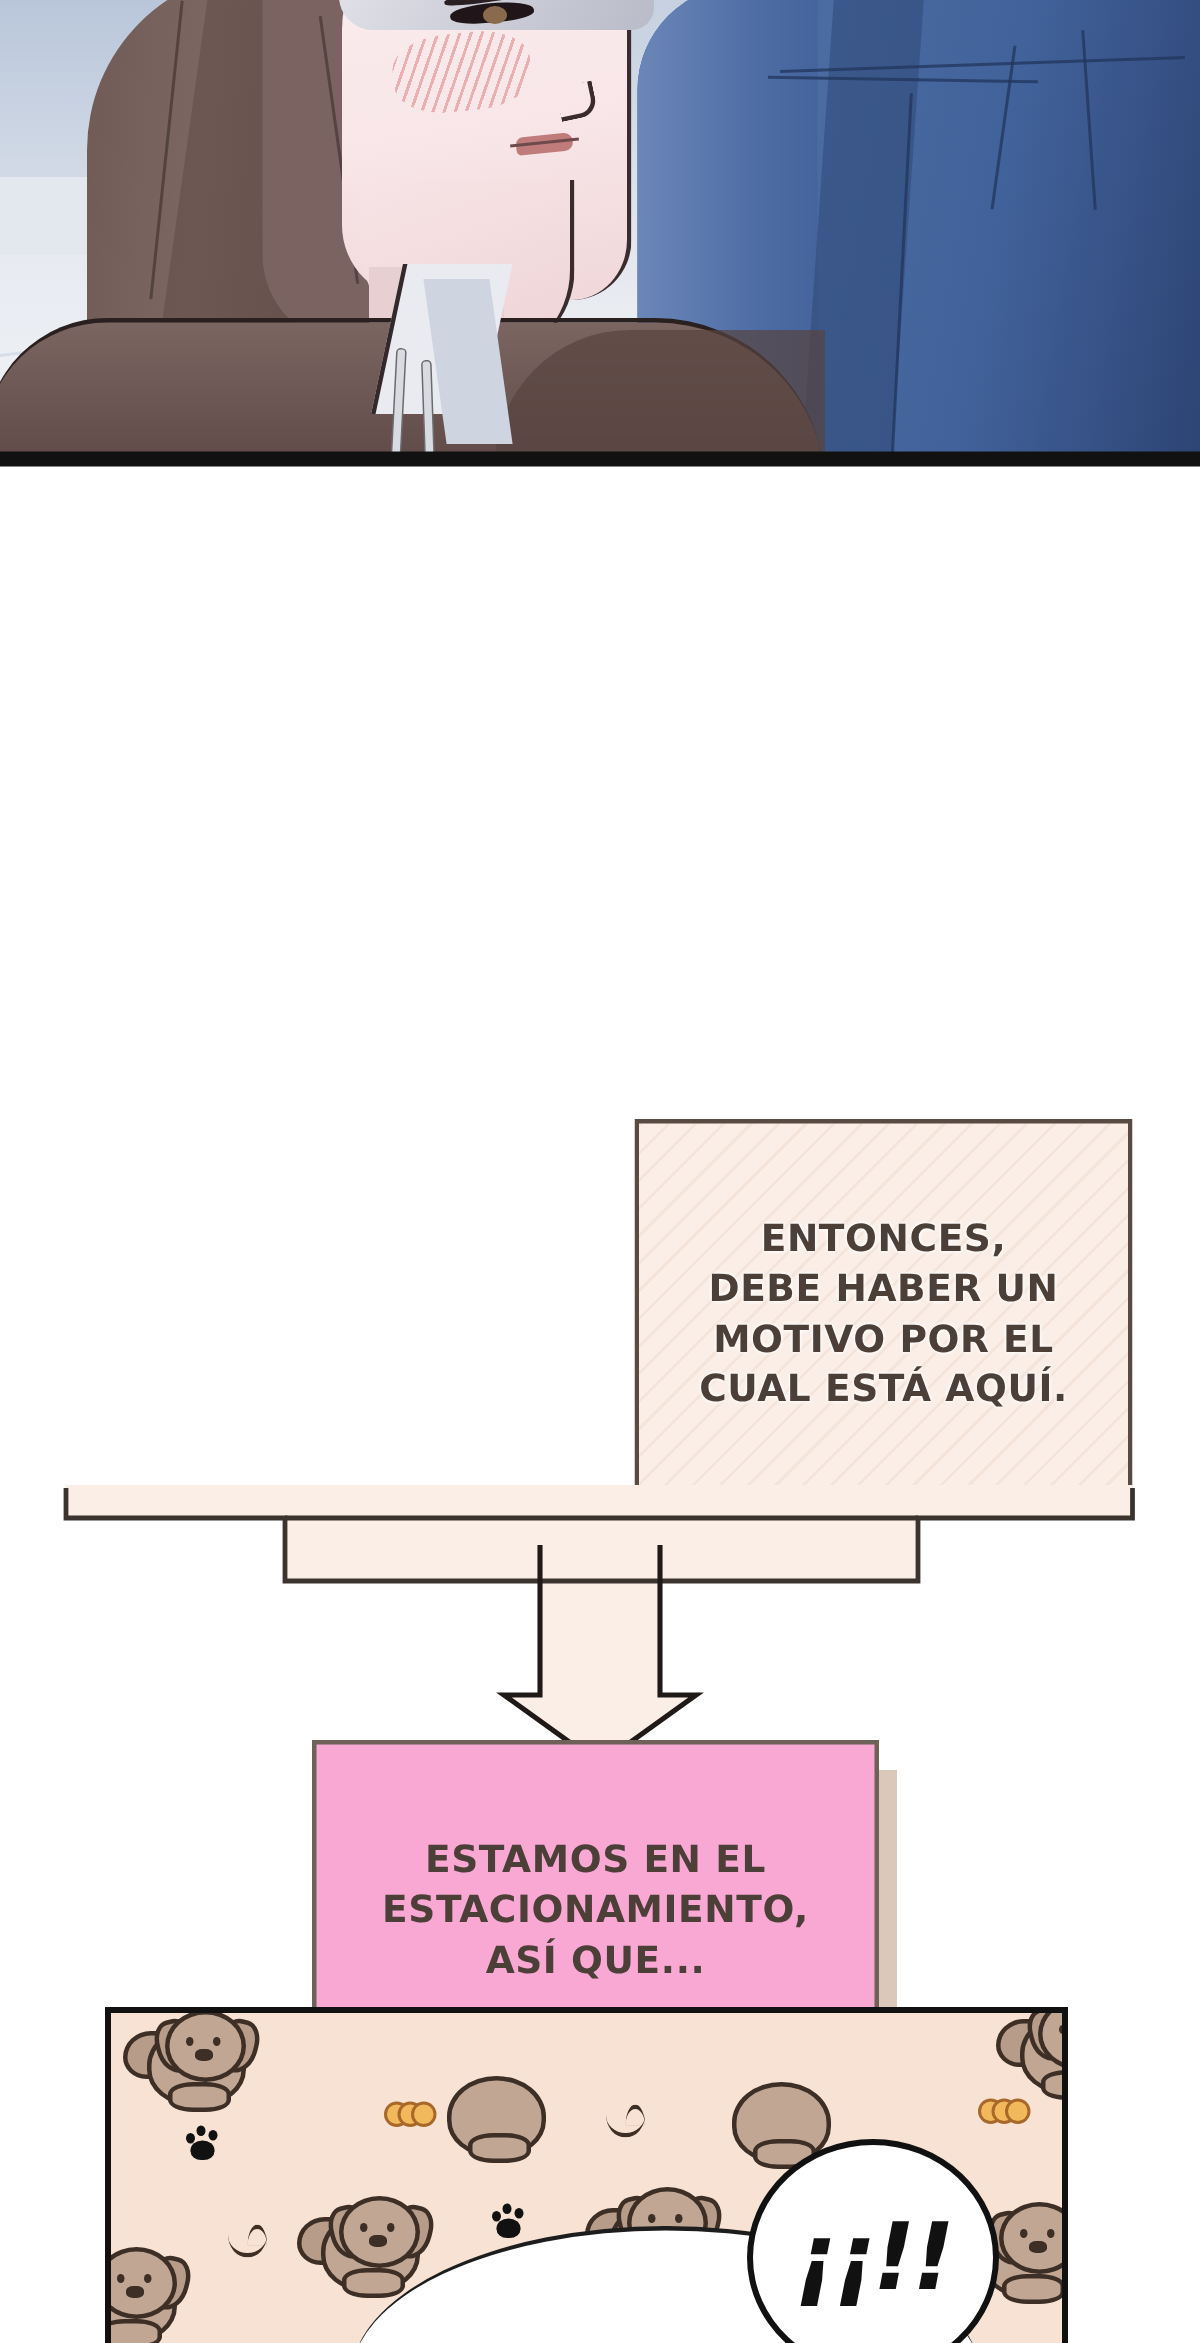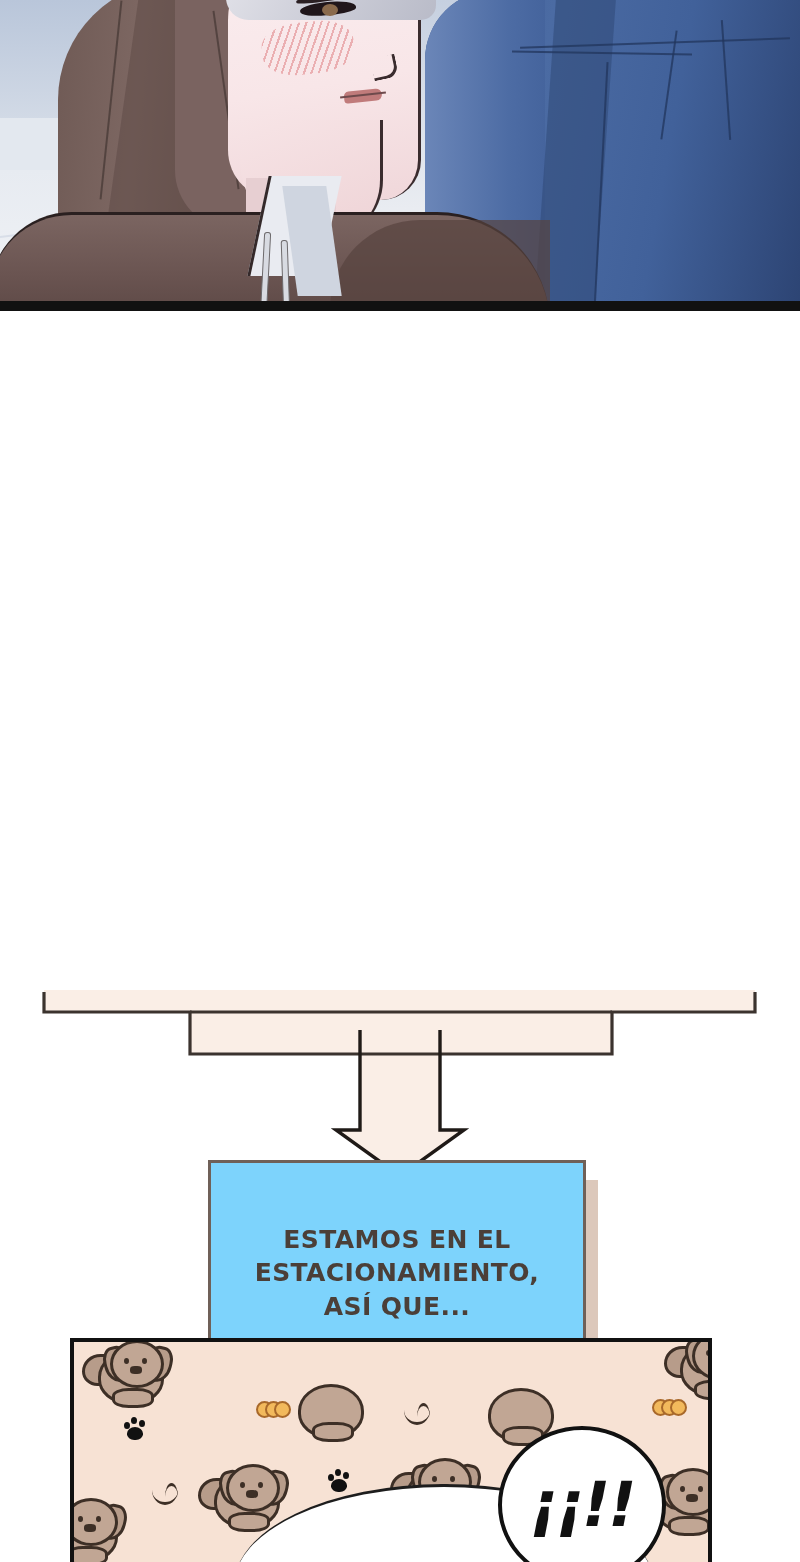--- a/index.html
+++ b/index.html
@@ -172,21 +172,21 @@
   
   .tail-svg{position:absolute;left:0px;top:990px;width:800px;height:185px;}
 
   
   #bubble-3-shadow{
     position:absolute;left:228px;top:1180px;width:370px;height:226px;
     background:#dcc8bb;
   }
   #bubble-3{
     position:absolute;left:208px;top:1160px;width:378px;height:226px;
-    box-sizing:border-box;background:#7dd3fc;border:3px solid #6f6058;
+    box-sizing:border-box;background:#f9a8d4;border:3px solid #6f6058;
     display:flex;align-items:center;justify-content:center;
   }
   #bubble-3 .bub-txt{color:#4b3f38;text-shadow:none;font-size:25px;}
 
   
   .panel-bottom{
     position:absolute;left:70px;top:1338px;width:642px;height:224px;
     background:#f7e2d4;border:4px solid #111111;border-bottom:none;
     box-sizing:border-box;overflow:hidden;
   }
@@ -304,20 +304,26 @@
     <div class="shoulder"></div>
     <div class="shoulder-dark"></div>
     <div class="collar"></div>
     <div class="collar2"></div>
     <div class="drawstring ds1"></div>
     <div class="drawstring ds2"></div>
     <div class="panel-top-bottomline"></div>
   </div>
 
 
+  <div class="bub" id="bubble-2">
+    <div class="bub-txt">ENTONCES,
+DEBE HABER UN
+MOTIVO POR EL
+CUAL ESTÁ AQUÍ.</div>
+  </div>
 
   <svg class="tail-svg" viewBox="0 0 800 185">
 
     <path d="M44,8 L44,28 L190,28 L190,70 L378,70 L378,8 Z" fill="#ffffff" stroke="#ffffff" stroke-width="14"></path>
     <path d="M423,8 L423,70 L612,70 L612,28 L755,28 L755,8 Z" fill="#ffffff" stroke="#ffffff" stroke-width="14"></path>
     <path d="M355,60 L355,145 L330,145 L400,195 L470,145 L445,145 L445,60 Z" fill="#ffffff" stroke="#ffffff" stroke-width="14"></path>
 
     <path d="M44,0 L44,22 L190,22 L190,64 L612,64 L612,22 L755,22 L755,0 Z" fill="#faeee6"></path>
     <path d="M360,56 L360,140 L336,140 L400,186 L464,140 L440,140 L440,56 Z" fill="#faeee6"></path>
 

